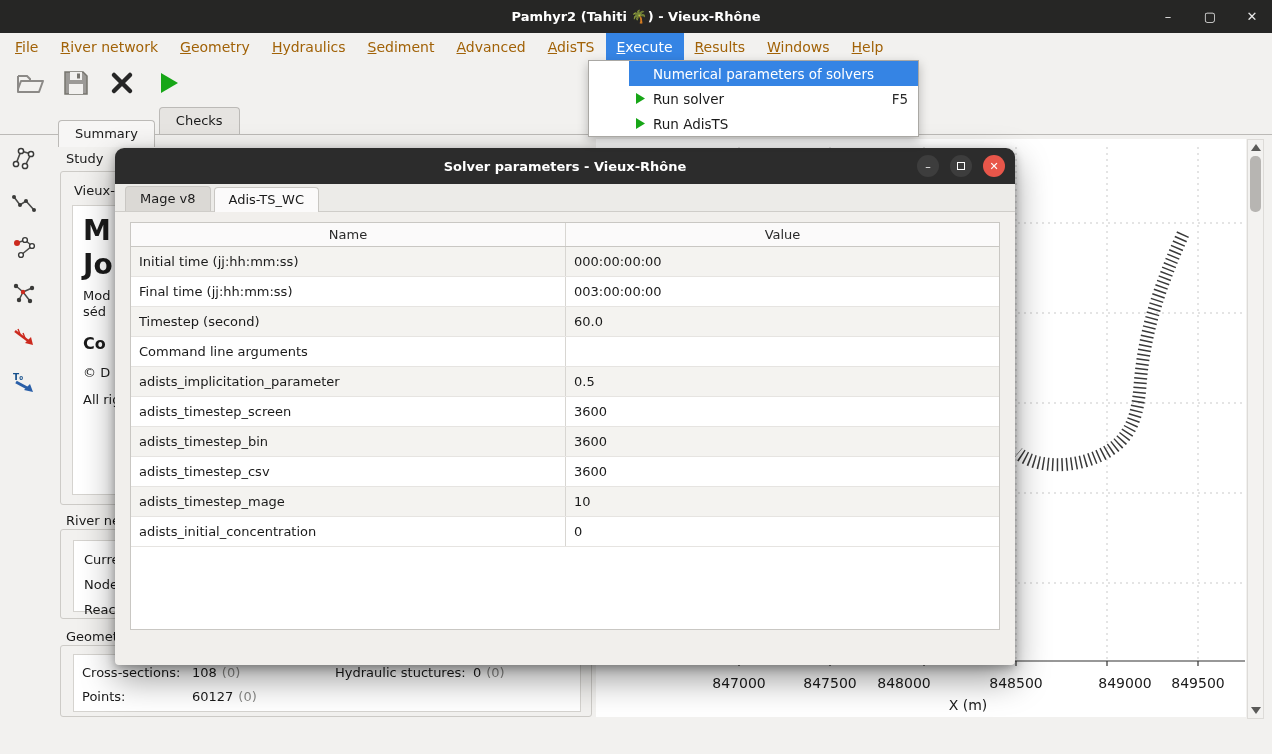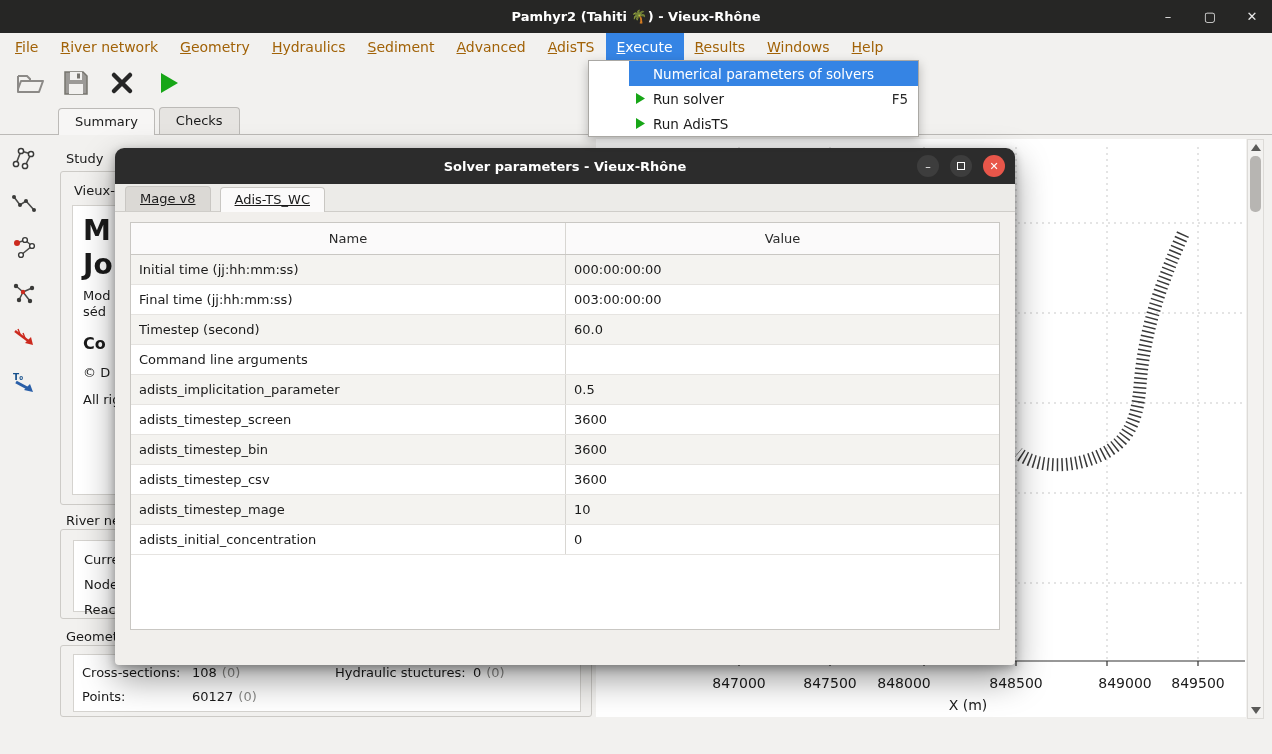--- a/index.html
+++ b/index.html
@@ -43,21 +43,21 @@
 
   
   .tabs-row {
     position:absolute; left:0; top:106px; width:1272px; height:28px;
     display:flex; align-items:flex-end; padding-left:58px; gap:4px; z-index:2;
   }
   .doc-tab {
     padding:5px 16px 6px 16px; border:1px solid #bcbab7; border-bottom:none;
     background:#e6e4e1; border-radius:4px 4px 0 0; font-size:13px;
   }
-  .doc-tab.active { background:#f7f6f5; position:relative; top:1px; }
+  .doc-tab.active { background:#f7f6f5; position:relative; top:13px; }
 
   
   .main {
     position:absolute; left:0; top:134px; width:1272px; height:588px;
     border-top:1px solid #bcbab7; background:#f2f1ef;
   }
 
   
   .side-strip {
     position:absolute; left:0; top:0; width:48px; height:588px;
@@ -147,33 +147,33 @@
   .dlg-circle {
     width:22px; height:22px; border-radius:50%; background:#3d3d3d;
     display:flex; align-items:center; justify-content:center; color:#fff; font-size:11px;
   }
   .dlg-circle.red { background:#e8564a; }
   .dlg-circle .sq { width:8px; height:8px; border:1.5px solid #fff; }
 
   .dlg-tabbar {
     position:absolute; left:0; top:36px; width:900px; height:28px;
     background:#ecebe8; border-bottom:1px solid #cfcdc9;
-    display:flex; align-items:flex-end; padding-left:10px; gap:9px;text-decoration:underline;
+    display:flex; align-items:flex-end; padding-left:10px; gap:3px;
   }
   .dlg-tab {
     padding:4px 14px 5px 14px; border:1px solid #c9c7c3; border-bottom:none;
     border-radius:4px 4px 0 0; background:#dbd9d5; font-size:13px;
   }
   .dlg-tab.active { background:#fbfafa; position:relative; top:1px; }
 
   .param-table {
     position:absolute; left:15px; top:74px; width:870px; height:408px;
     background:#fff; border:1px solid #c9c7c3;
   }
-  .pt-header { display:flex; height:32px; background:#fbfafa; border-bottom:1px solid #c9c7c3; }
+  .pt-header { display:flex; height:24px; background:#fbfafa; border-bottom:1px solid #c9c7c3; }
   .pt-header .pt-hcell {
     display:flex; align-items:center; justify-content:center; font-size:13px; color:#2a2a2a;
   }
   .pt-hcell:first-child { width:435px; border-right:1px solid #d8d6d2; }
   .pt-hcell:last-child  { flex:1; }
   .pt-row { display:flex; height:30px; border-bottom:1px solid #e6e4e1; }
   .pt-row:nth-child(even) { background:#f4f3f0; }
   .pt-cell { display:flex; align-items:center; padding-left:8px; font-size:13px; }
   .pt-cell.name { width:435px; border-right:1px solid #d8d6d2; }
   .pt-cell.value { flex:1; }

